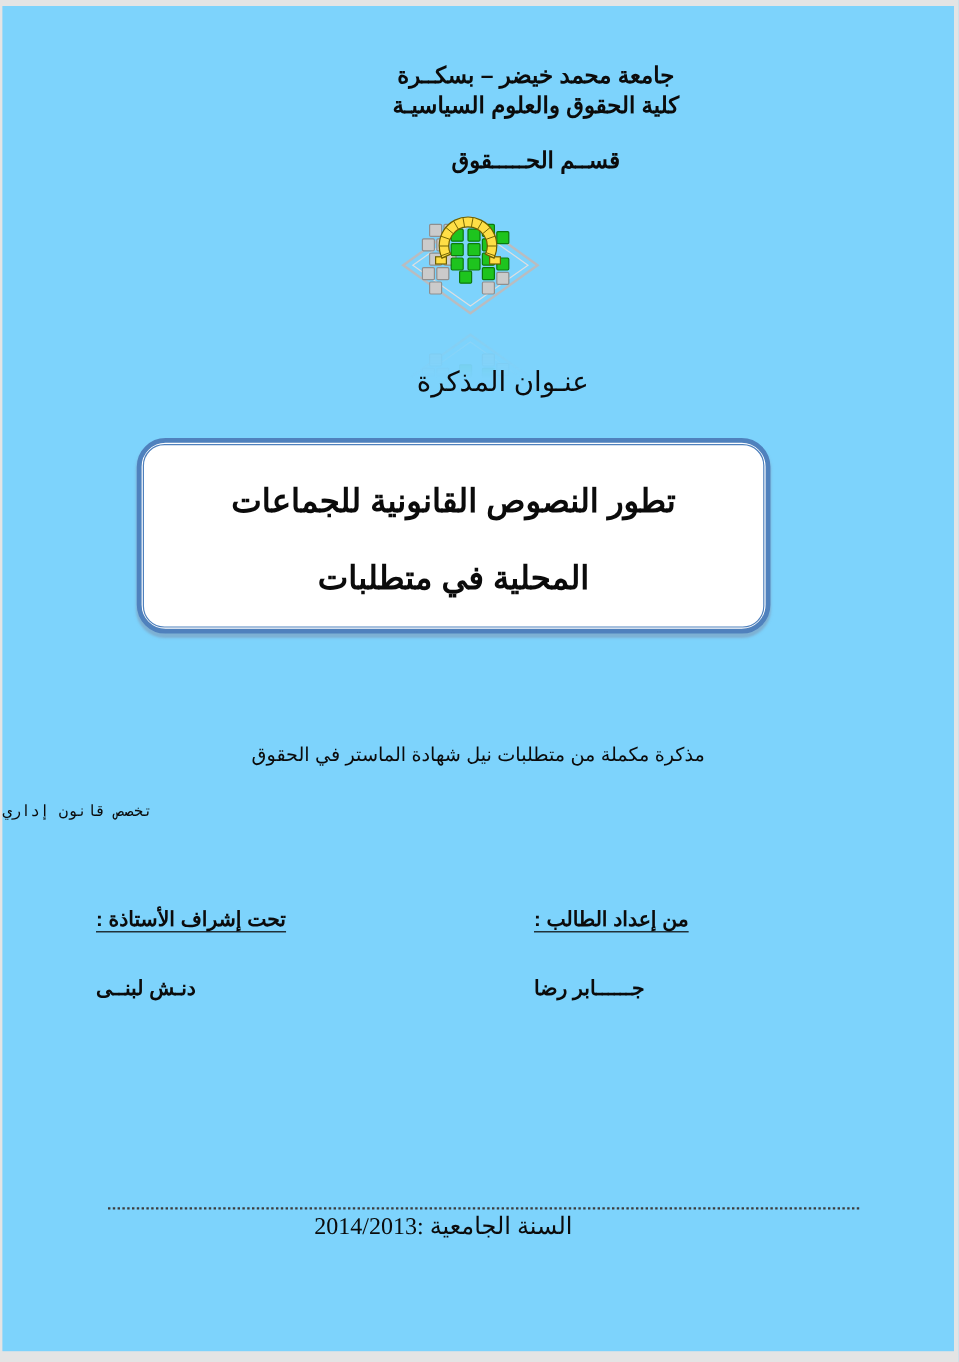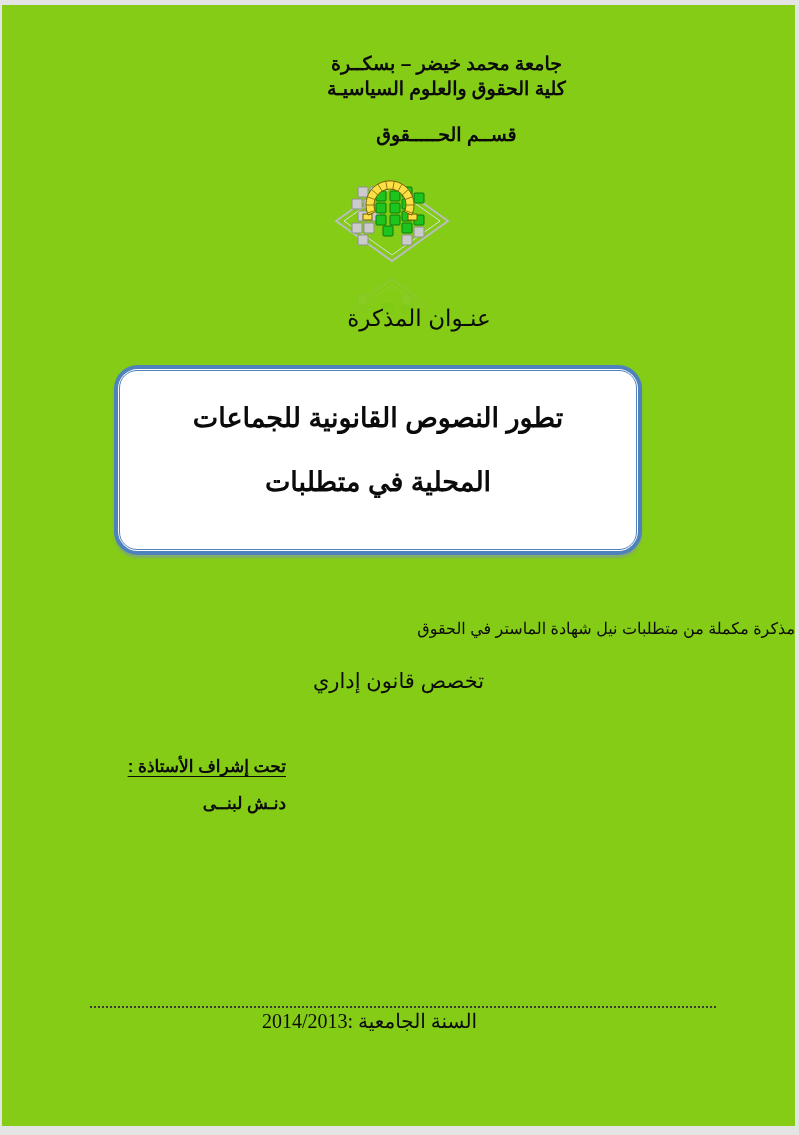--- a/index.html
+++ b/index.html
@@ -6,21 +6,21 @@
   html,body { width:799px; height:1135px; }
   body {
     position:relative;
     background:#e4e4e4;
     font-family:"Liberation Sans", sans-serif;
     color:#0b0b0b;
     overflow:hidden;
   }
   .sheet {
     position:absolute; left:2px; top:5px; right:4px; bottom:9px;
-    background:#84cc16;
+    background:#7dd3fc;
     direction:rtl;
   }
   
   .hdr {
     position:absolute; top:46px; left:0; right:0;
     text-align:center;
     transform:translateX(48px); 
     font-weight:bold; font-size:19px; line-height:25px;
   }
   .hdr .dept { margin-top:21px; }
@@ -29,56 +29,56 @@
     position:absolute; top:166px; left:328px; width:124px; height:98px;
     -webkit-box-reflect: below 2px linear-gradient(rgba(0,0,0,0) 55%, rgba(0,0,0,0.22));
   }
   
   .title-label {
     position:absolute; top:300px; left:0; right:0;
     text-align:center; font-size:23px;margin-left:41px;
   }
   
   .tbox {
-    position:absolute; top:360px; left:112px; width:528px; height:190px;
+    position:absolute; top:360px; left:112px; width:528px; height:163px;
     border:4px solid #4f81bd;
     border-radius:24px;
     box-shadow:0 3px 2px rgba(125,148,176,0.55);
     background:#fff;
   }
   .tbox::before {
     content:""; position:absolute; inset:1px;
     border:1px solid #4f81bd; border-radius:18px;
     pointer-events:none;
   }
   .tbox-inner {
     position:absolute; inset:0;
     display:flex; flex-direction:column; align-items:center;
     padding-top:17px;
   }
   .tline { font-weight:bold; font-size:27px; line-height:64px; white-space:nowrap; }
   
   .desc {
     position:absolute; top:614px; left:0; right:0;
-    text-align:right; font-size:16px;
+    text-align:center; font-size:16px;
   }
   .spec {
     position:absolute; top:664px; left:0; right:0;
-    text-align:center; font-size:21px;
+    text-align:left; font-size:13px;font-family:Liberation Mono, monospace;
   }
   
-  .col { position:absolute; top:751px; text-align:right; }
+  .col { position:absolute; top:751px; text-align:left; }
   .col-student   { right:160px; width:190px; }   
   .col-supervisor{ left:78px;  width:206px; }
   .col .lbl {
     font-weight:bold; font-size:17px;
     text-decoration:underline; text-underline-offset:4px;
     white-space:nowrap;
   }
-  .col .nm { font-weight:bold; font-size:17px; margin-top:16px; white-space:nowrap; }
+  .col .nm { font-weight:bold; font-size:17px; margin-top:36px; white-space:nowrap; }
   
   .dots {
     position:absolute; top:1001px; left:88px; width:626px; height:0;
     border-top:2px dotted #3c3c3c;
   }
   .year {
     position:absolute; top:1004px; left:0; right:58px;
     text-align:center;
     font-family:"Liberation Serif", serif;
     font-size:20px;
@@ -143,20 +143,24 @@
   <div class="tbox">
     <div class="tbox-inner">
       <div class="tline">تطور النصوص القانونية للجماعات</div>
       <div class="tline">المحلية في متطلبات</div>
     </div>
   </div>
 
   <div class="desc">مذكرة مكملة من متطلبات نيل شهادة الماستر في الحقوق</div>
   <div class="spec">تخصص قانون إداري</div>
 
+  <div class="col col-student">
+    <div class="lbl">من إعداد الطالب :</div>
+    <div class="nm">جــــــابر رضا</div>
+  </div>
 
   <div class="col col-supervisor">
     <div class="lbl">تحت إشراف الأستاذة :</div>
     <div class="nm">دنـش لبنــى</div>
   </div>
 
   <div class="dots"></div>
   <div class="year" dir="rtl">السنة الجامعية :2014/2013</div>
 
 </div>

